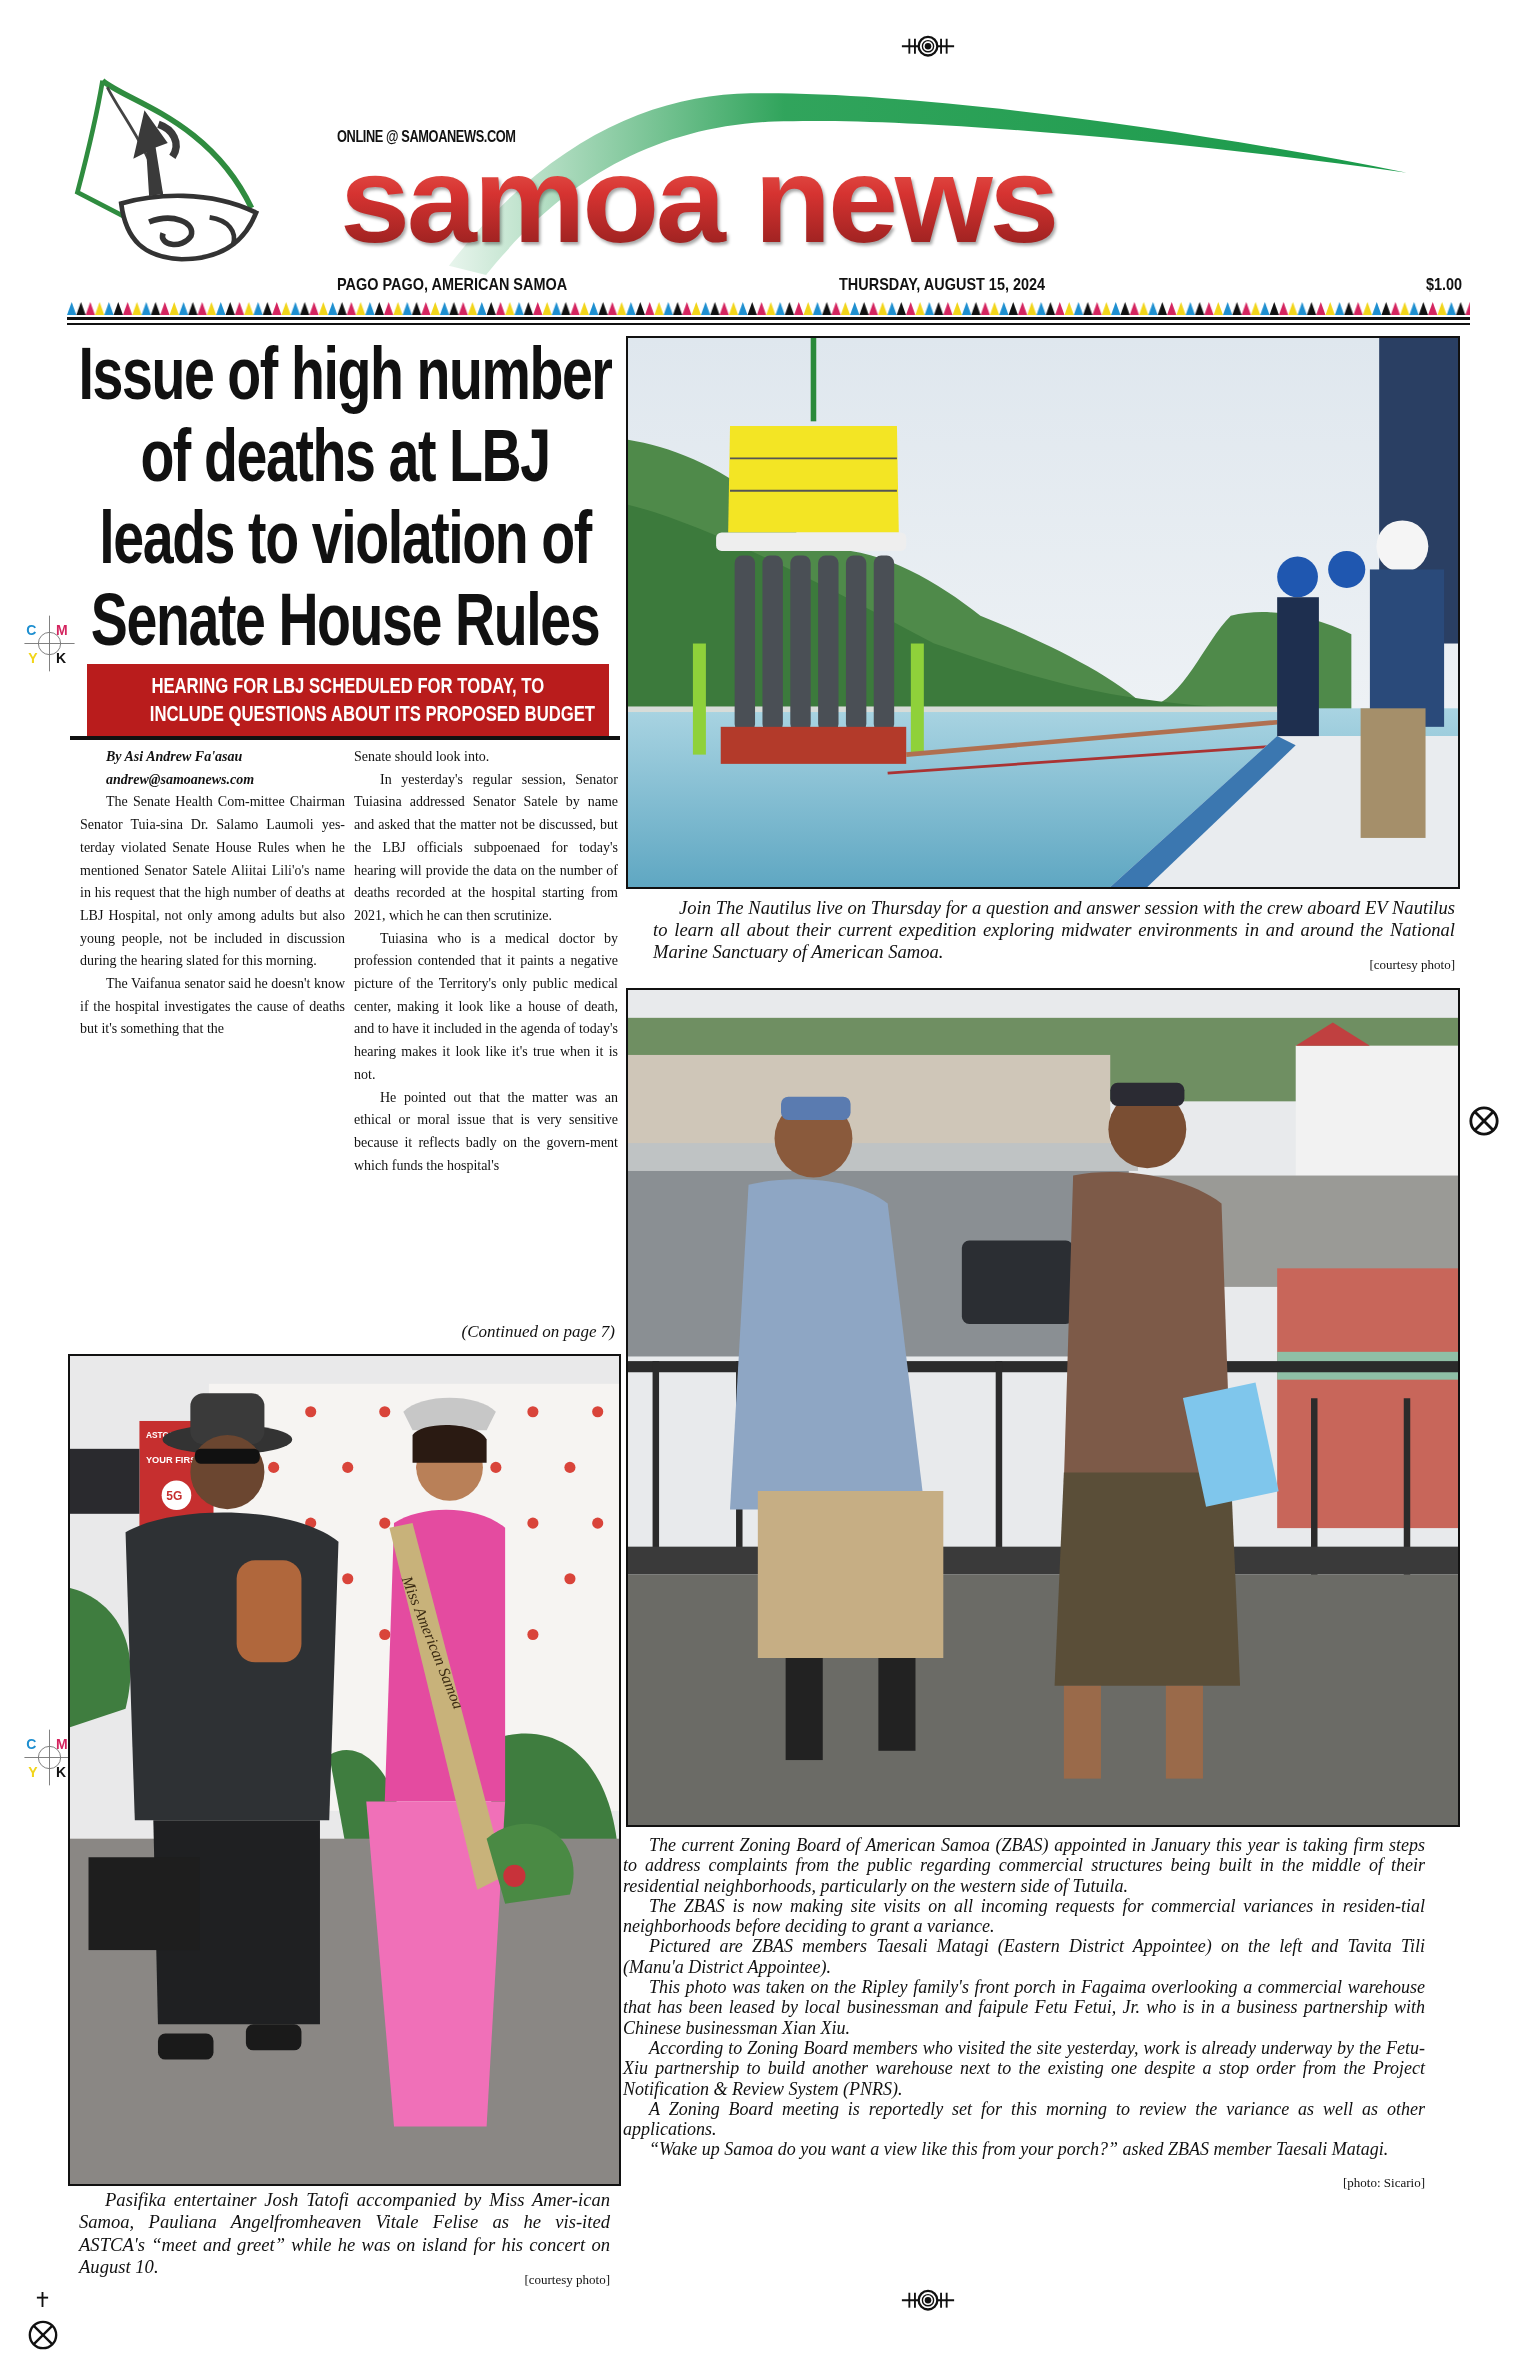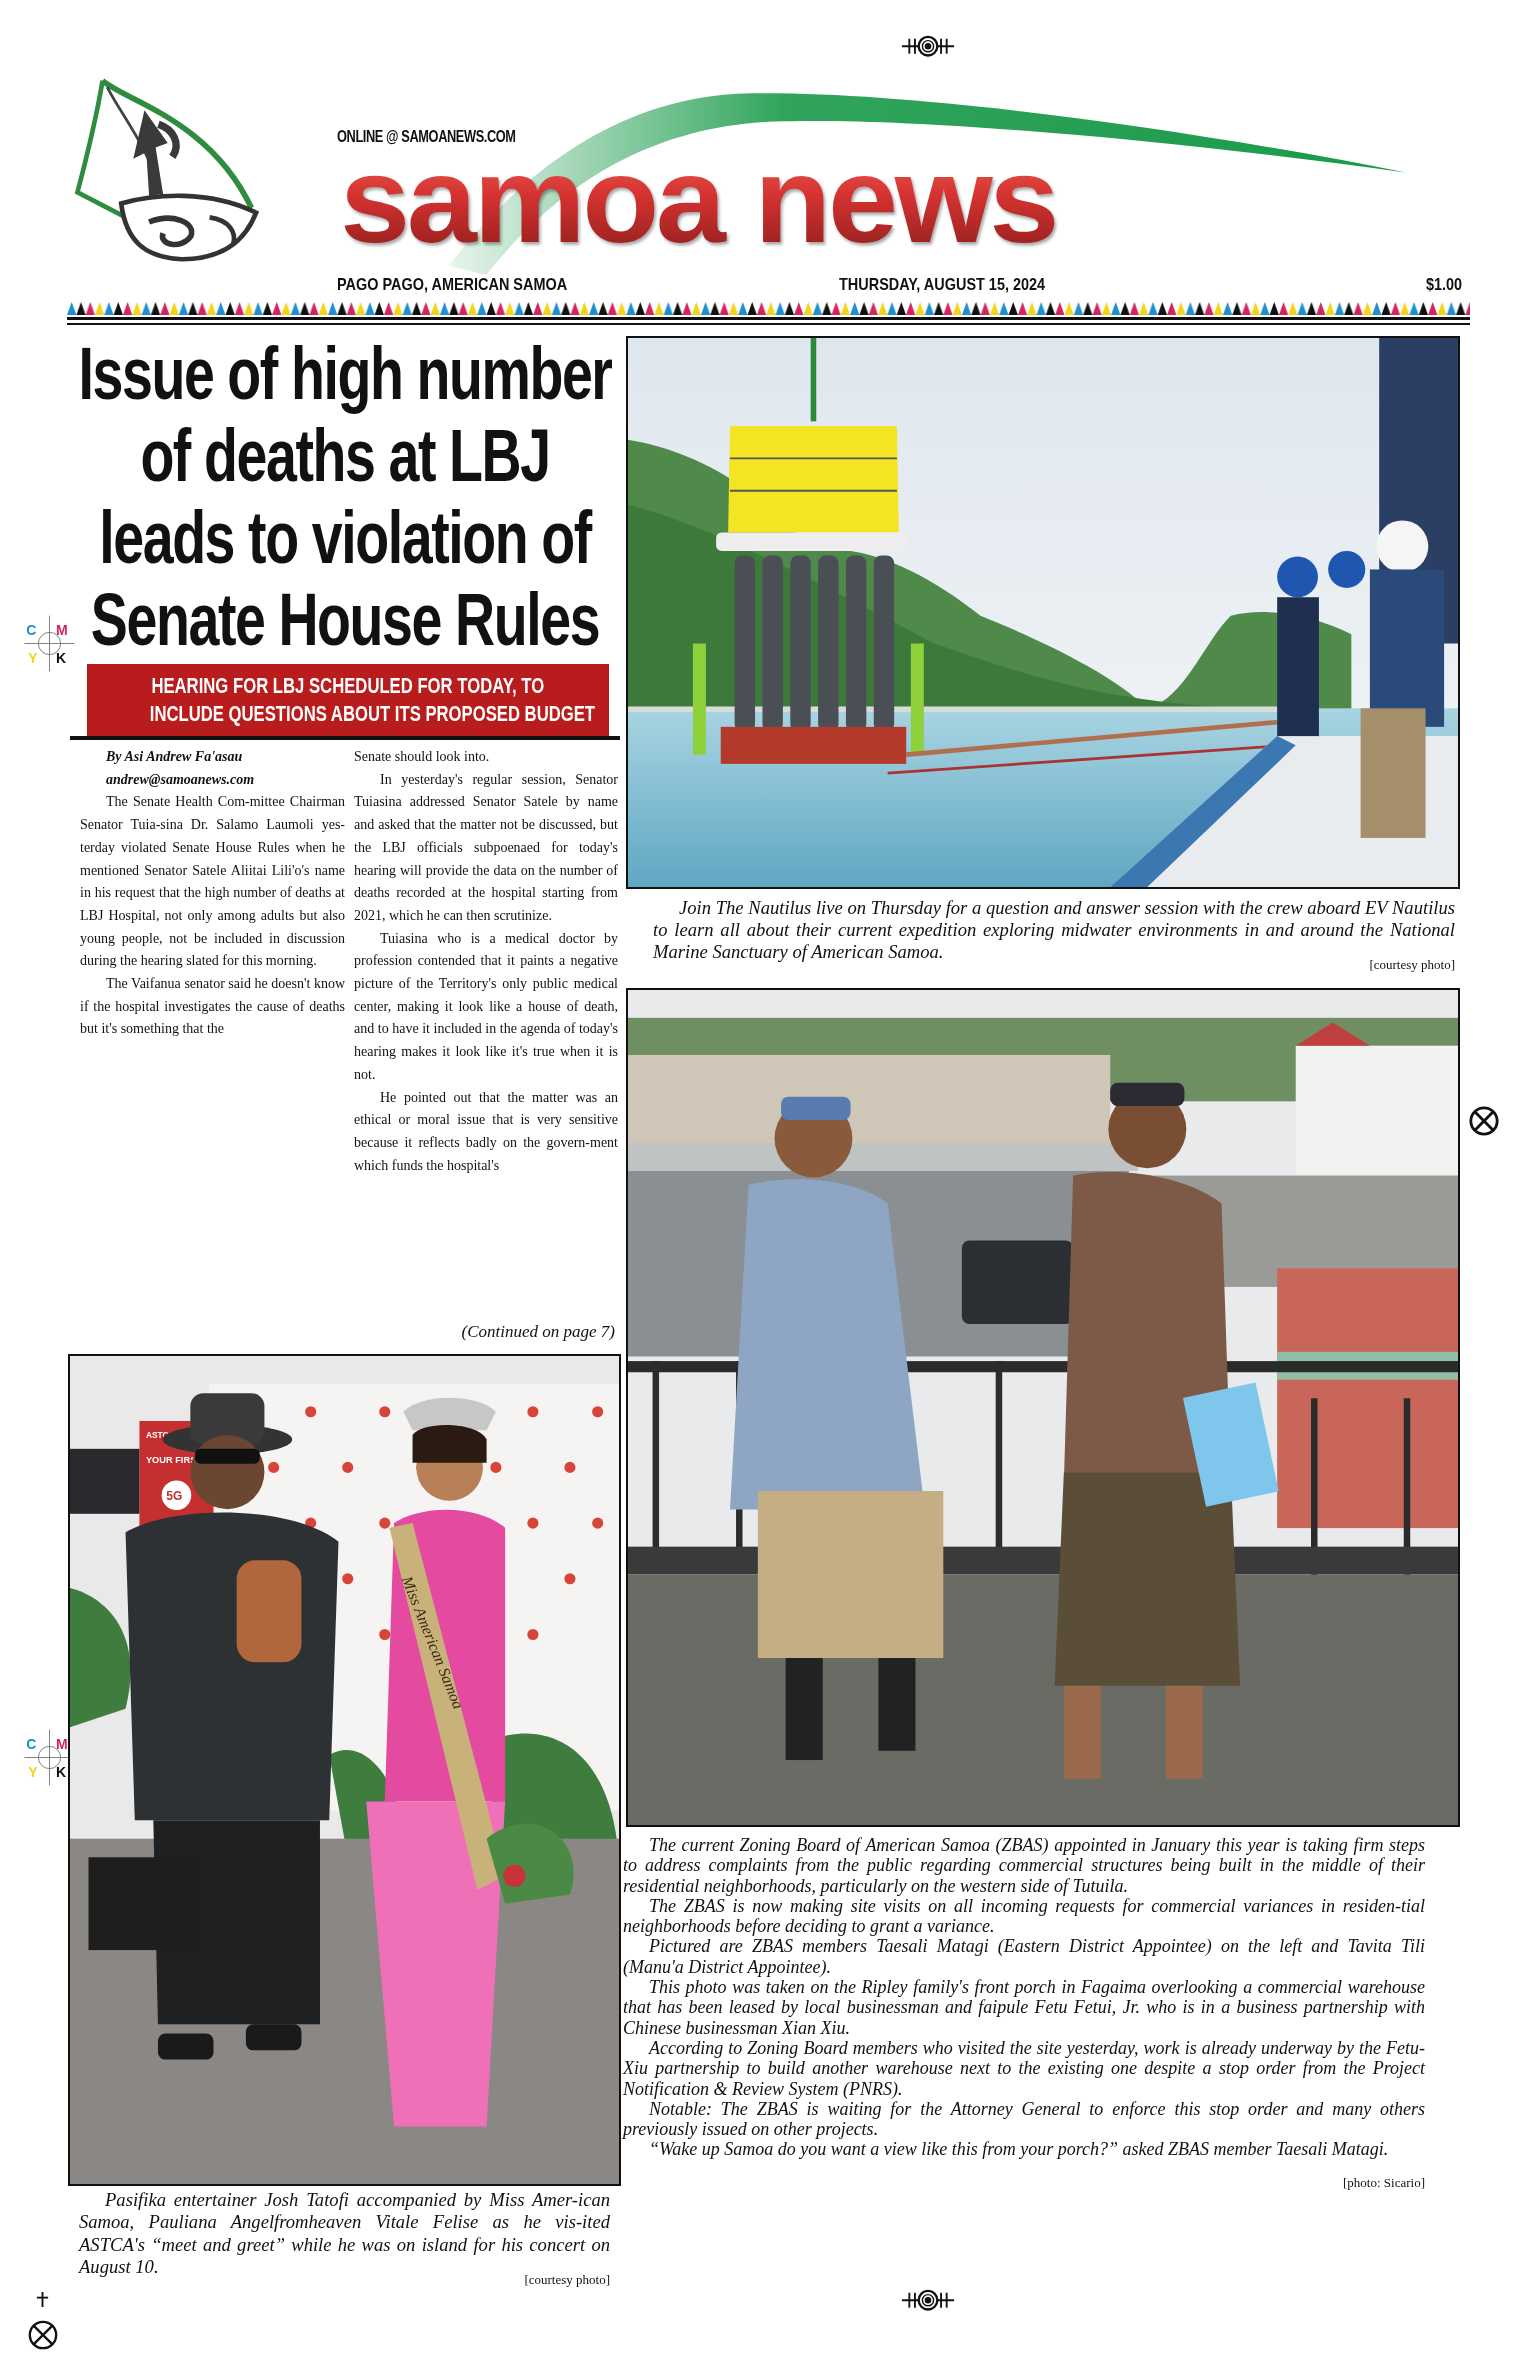--- a/index.html
+++ b/index.html
@@ -284,21 +284,21 @@
       <rect x="470" y="750" width="40" height="100" fill="#9a6a4a"></rect>
       <rect x="580" y="750" width="40" height="100" fill="#9a6a4a"></rect>
     </svg>
   </div>
   <figcaption class="abs caption cap2">
     <p>The current Zoning Board of American Samoa (ZBAS) appointed in January this year is taking firm steps to address complaints from the public regarding commercial structures being built in the middle of their residential neighborhoods, particularly on the western side of Tutuila.</p>
     <p>The ZBAS is now making site visits on all incoming requests for commercial variances in residen-tial neighborhoods before deciding to grant a variance.</p>
     <p>Pictured are ZBAS members Taesali Matagi (Eastern District Appointee) on the left and Tavita Tili (Manu'a District Appointee).</p>
     <p>This photo was taken on the Ripley family's front porch in Fagaima overlooking a commercial warehouse that has been leased by local businessman and faipule Fetu Fetui, Jr. who is in a business partnership with Chinese businessman Xian Xiu.</p>
     <p>According to Zoning Board members who visited the site yesterday, work is already underway by the Fetu-Xiu partnership to build another warehouse next to the existing one despite a stop order from the Project Notification &amp; Review System (PNRS).</p>
-    <p>Notable: The ZBAS is waiting for the Attorney General to enforce this stop order and many others previously issued on other projects.</p>
+    <p>A Zoning Board meeting is reportedly set for this morning to review the variance as well as other applications.</p>
     <p><span>“Wake up Samoa do you want a view like this from your porch?” asked ZBAS member Taesali Matagi.</span><span class="credit">[photo: Sicario]</span></p>
   </figcaption>
 </figure>
 
 <figure>
   <div class="abs photo p3" title="Josh Tatofi with Miss American Samoa at ASTCA meet and greet">
     <svg viewBox="0 0 593 892" preserveAspectRatio="none">
       <rect width="593" height="892" fill="#e9e9ea"></rect>
       <rect x="150" y="30" width="443" height="460" fill="#f6f4f2"></rect>
       <g fill="#d9443a">

